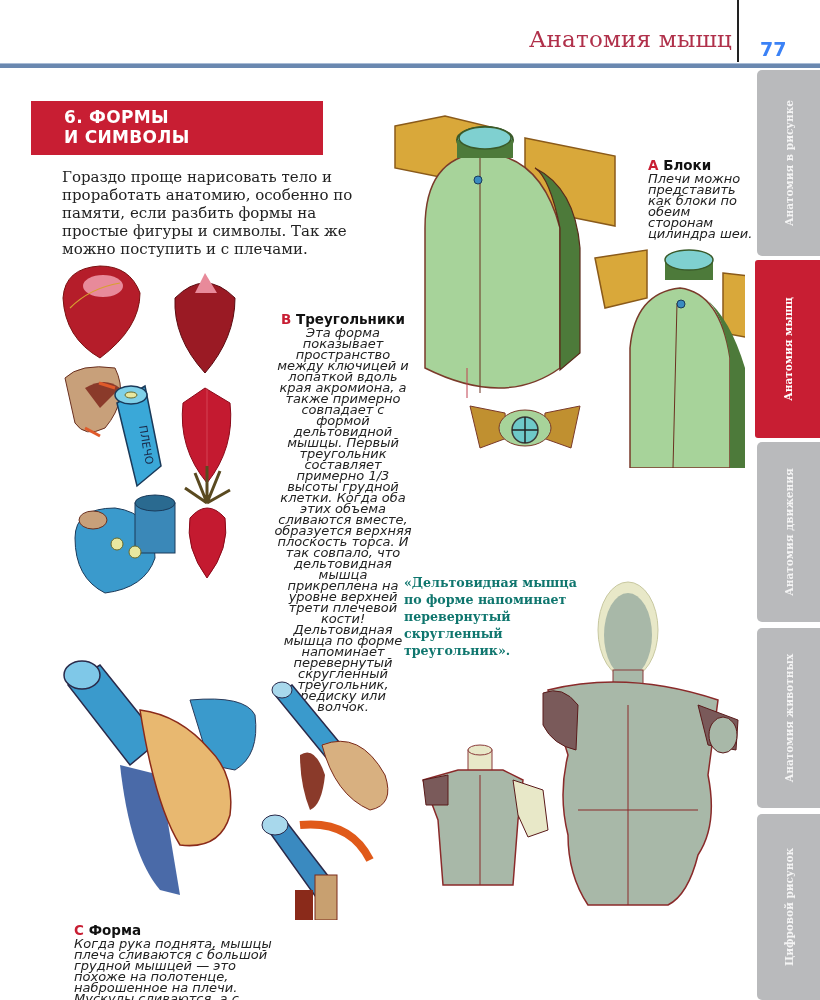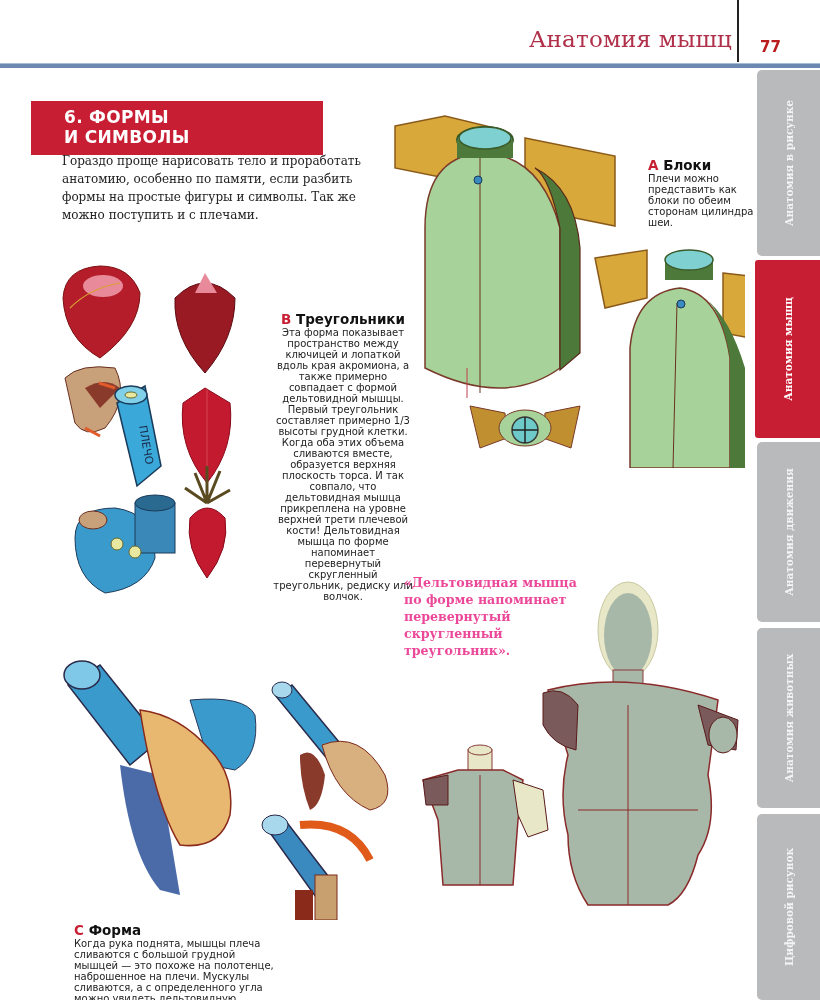--- a/index.html
+++ b/index.html
@@ -3,42 +3,42 @@
 <meta charset="utf-8">
 <style>
   * { box-sizing: border-box; margin: 0; padding: 0; }
   html, body { width: 820px; height: 1000px; overflow: hidden; background: #fff; }
   body { position: relative; font-family: "DejaVu Sans", sans-serif; color: #222; }
 
   
   .running-head { position: absolute; left: 0; top: 0; width: 820px; height: 62px; }
   .running-title { position: absolute; right: 88px; top: 26px; font-family: "DejaVu Serif", serif; font-size: 23px; color: #b0304a; letter-spacing: 0.2px; }
   .header-divider { position: absolute; left: 737px; top: 0; width: 1.5px; height: 62px; background: #222; }
-  .page-number { position: absolute; left: 760px; top: 38px; font-size: 15px; font-weight: bold; color: #b91c1c; }
+  .page-number { position: absolute; left: 760px; top: 38px; font-size: 19px; font-weight: bold; color: #3b82f6; }
   .header-rule { position: absolute; left: 0; top: 63px; width: 820px; height: 5px; background: #6a88b0; border-top: 1px solid #a9bcd6; }
 
   
   .section-banner { position: absolute; left: 31px; top: 101px; width: 292px; height: 54px; background: #c81e33; padding-left: 43px; }
   .section-banner .line { position: absolute; left: 33px; color: #fff; font-weight: bold; font-size: 17px; letter-spacing: 0.3px; }
   .section-banner .l1 { top: 6px; }
   .section-banner .l2 { top: 26px; text-align: right; }
 
-  .intro { position: absolute; left: 62px; top: 152px; width: 320px; font-family: "DejaVu Serif", serif; font-size: 12px; line-height: 18px; color: #222; }
+  .intro { position: absolute; left: 62px; top: 168px; width: 320px; font-family: "DejaVu Serif", serif; font-size: 15px; line-height: 18px; color: #222; }
 
   
   .caption-title { font-weight: bold; font-size: 13.5px; color: #111; line-height: 16px; }
   .caption-title .letter { color: #c81e33; }
-  .caption-body { font-size: 10px; line-height: 11px; color: #222; }
+  .caption-body { font-size: 13px; line-height: 11px; color: #222; font-style: italic; }
 
   .cap-a { position: absolute; left: 648px; top: 150px; width: 110px; margin-top: 7px; }
   .cap-b { position: absolute; left: 273px; top: 311px; width: 140px; text-align: center; }
   .cap-c { position: absolute; left: 74px; top: 922px; width: 200px; }
   .cap-d { position: absolute; left: 412px; top: 917px; width: 310px; }
 
-  .pull-quote { position: absolute; left: 404px; top: 574px; width: 190px; font-family: "DejaVu Serif", serif; font-weight: bold; font-size: 12.6px; line-height: 17px; color: #ec4899; }
+  .pull-quote { position: absolute; left: 404px; top: 574px; width: 190px; font-family: "DejaVu Serif", serif; font-weight: bold; font-size: 12.6px; line-height: 17px; color: #0f766e; }
 
   
   .side-tabs { position: absolute; left: 757px; top: 68px; width: 63px; height: 932px; }
   .side-tab { position: absolute; left: 0; width: 63px; border-radius: 5px 0 0 5px; background: #b9babc; }
   .side-tab.active { background: #c81e33; left: -2px; width: 65px; border-radius: 3px 0 0 3px; }
   .side-tab span { position: absolute; left: 50%; top: 50%; transform: translate(-50%, -50%) rotate(-90deg); white-space: nowrap; font-family: "DejaVu Serif", serif; font-size: 10.5px; color: #f4f4f4; font-weight: bold; }
   .side-tab.active span { color: #fff; }
 
   .art { position: absolute; }
   svg { display: block; }

